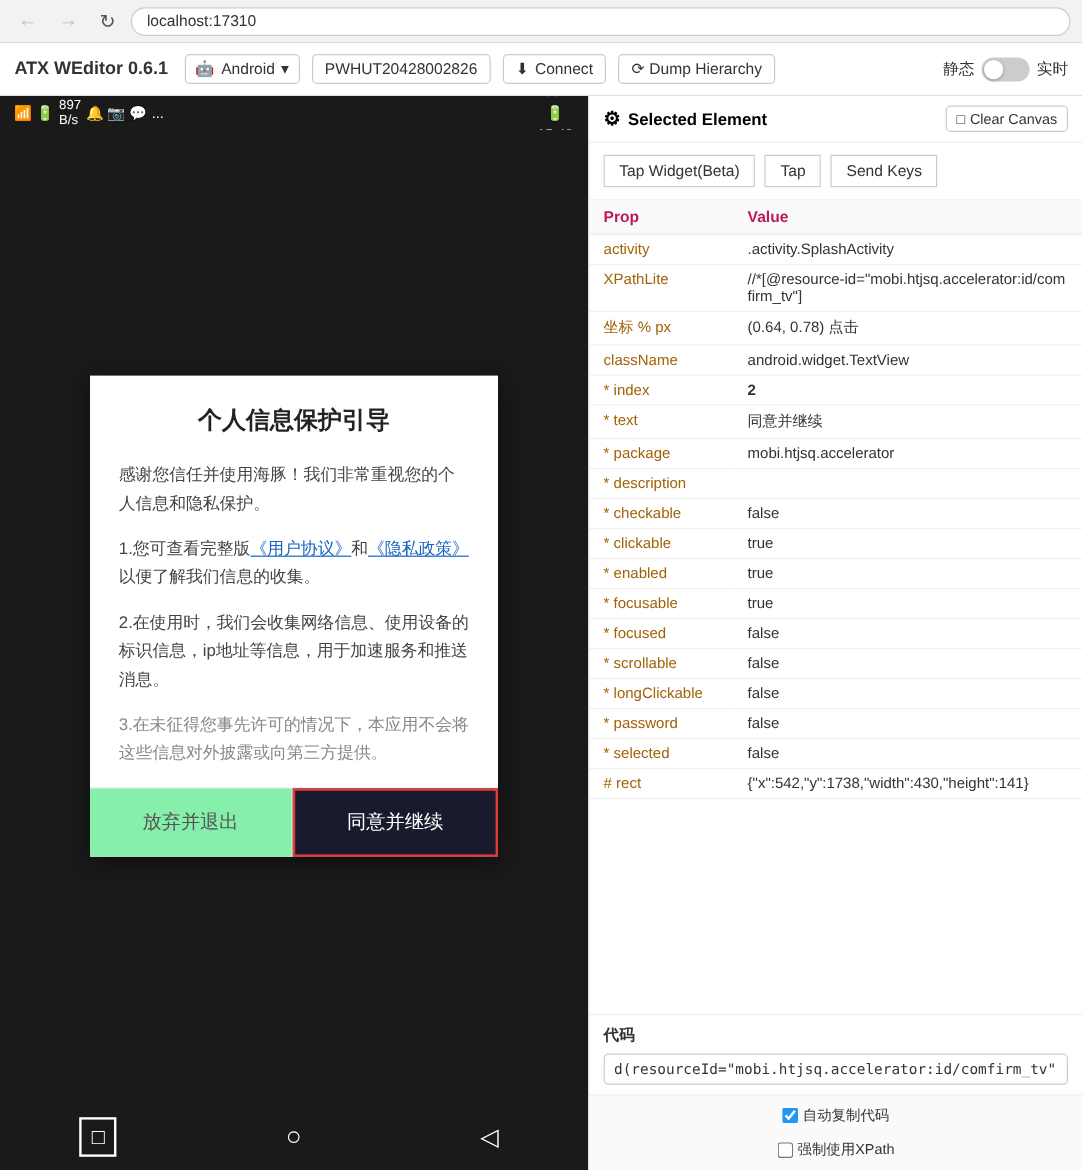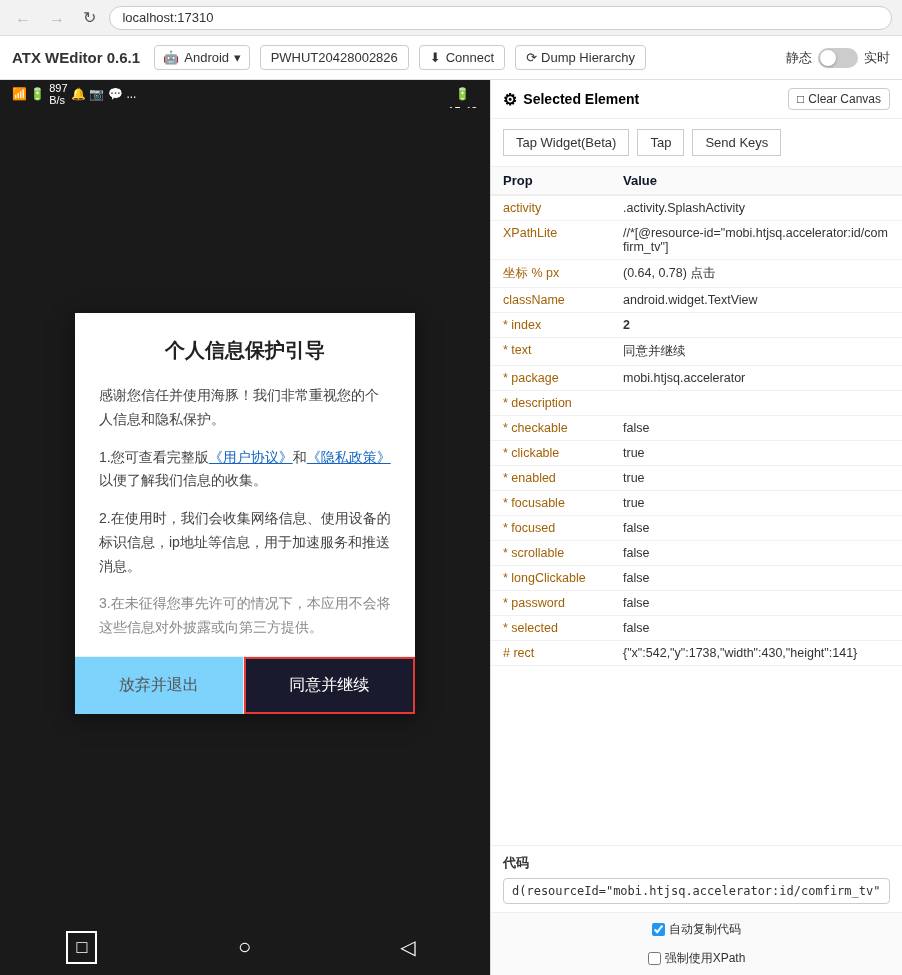--- a/index.html
+++ b/index.html
@@ -90,21 +90,21 @@
       font-size: 20px; font-weight: 700; color: #222;
       text-align: center; margin-bottom: 20px;
     }
     .dialog-text { font-size: 14px; color: #444; line-height: 1.7; margin-bottom: 14px; }
     .dialog-text a { color: #1565c0; text-decoration: underline; }
     .dialog-text-faded { font-size: 14px; color: #888; line-height: 1.7; }
     .dialog-footer {
       display: flex; border-top: 1px solid #eee;
     }
     .dialog-btn-cancel {
-      flex: 1; padding: 16px; background: #7dd3fc; border: none;
+      flex: 1; padding: 16px; background: #86efac; border: none;
       font-size: 16px; color: #555; cursor: pointer; text-align: center;
       border-right: 1px solid #eee;
     }
     .dialog-btn-confirm {
       flex: 1; padding: 16px; background: #1a1a2e; border: 2px solid #e53935;
       font-size: 16px; color: white; cursor: pointer; text-align: center;
       font-weight: 500;
     }
 
     
@@ -140,21 +140,21 @@
     }
     .action-btn {
       border: 1px solid #ccc; border-radius: 0; padding: 5px 12px;
       background: white; font-size: 13px; cursor: pointer; color: #333;
     }
 
     
     .props-table { flex: 1; overflow-y: auto; }
     table { width: 100%; border-collapse: collapse; }
     thead tr { border-bottom: 2px solid #eee; }
-    th { padding: 6px 12px; text-align: left; font-weight: 600; font-size: 13px; color: #0f172a; background: #fafafa; }
+    th { padding: 6px 12px; text-align: left; font-weight: 600; font-size: 13px; color: #be185d; background: #fafafa; }
     td { padding: 5px 12px; font-size: 12.5px; vertical-align: top; border-bottom: 1px solid #f0f0f0; }
     td:first-child { color: #a16207; width: 120px; white-space: nowrap; }
     td:last-child { color: #333; word-break: break-all; }
     .val-red { color: #c0392b; }
     .val-green { color: #27ae60; }
     .val-blue { color: #2980b9; }
     .val-num { color: #e67e22; font-weight: 600; }
 
     
     .code-section { border-top: 1px solid #eee; padding: 8px 12px; }

